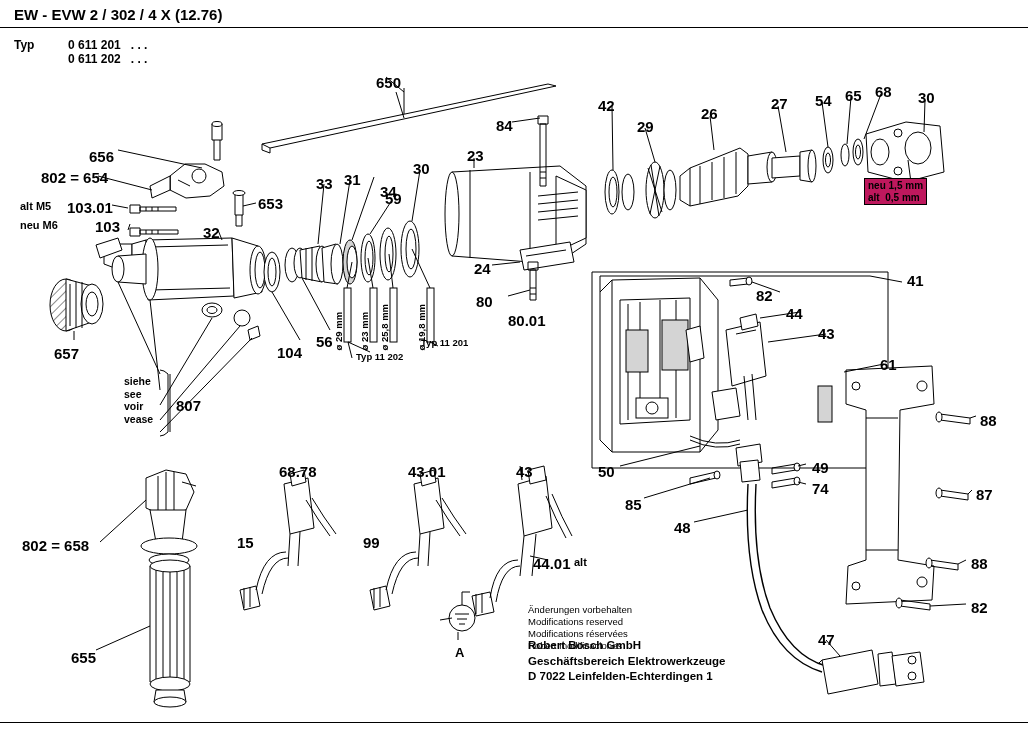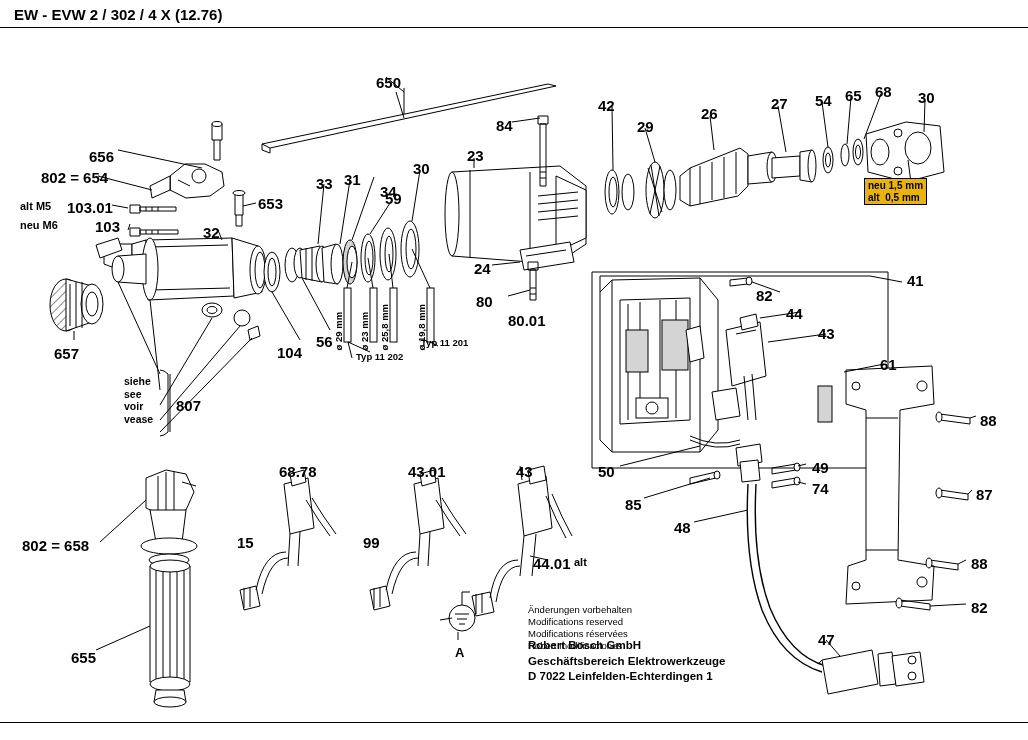--- a/index.html
+++ b/index.html
@@ -58,21 +58,21 @@
   }
   .typ-block { position: absolute; left: 14px; top: 38px; font-size: 12px; font-weight: bold; }
   .typ-block .row { white-space: pre; }
   .neu-box {
     position: absolute;
     border: 1px solid #000;
     padding: 1px 3px;
     font-size: 10px;
     font-weight: bold;
     line-height: 1.15;
-    background: #eab308;
+    background: #be185d;
   }
   .mods {
     position: absolute;
     font-size: 9.5px;
     line-height: 1.25;
     white-space: pre;
   }
   .company {
     position: absolute;
     font-size: 11.5px;
@@ -96,20 +96,29 @@
 </style>
 </head>
 <body>
 
 <div id="sheet">
 
   <div id="header-title">EW - EVW 2 / 302 / 4 X  (12.76)</div>
   <div id="header-rule"></div>
   <div id="bottom-rule"></div>
 
+  <div class="typ-block">
+    <div style="display:flex;">
+      <div style="width:54px;">Typ</div>
+      <div>
+        <div class="row">0 611 201   . . .</div>
+        <div class="row">0 611 202   . . .</div>
+      </div>
+    </div>
+  </div>
 
   <svg width="1028" height="740">
     <defs>
       <pattern id="hatchp" width="6" height="6" patternUnits="userSpaceOnUse" patternTransform="rotate(45)">
         <rect width="6" height="6" fill="#fff"></rect>
         <line x1="0" y1="0" x2="0" y2="6" stroke="#000" stroke-width="0.9"></line>
       </pattern>
       <pattern id="hatchv" width="5" height="5" patternUnits="userSpaceOnUse">
         <rect width="5" height="5" fill="#fff"></rect>
         <line x1="0" y1="0" x2="0" y2="5" stroke="#000" stroke-width="0.8"></line>

